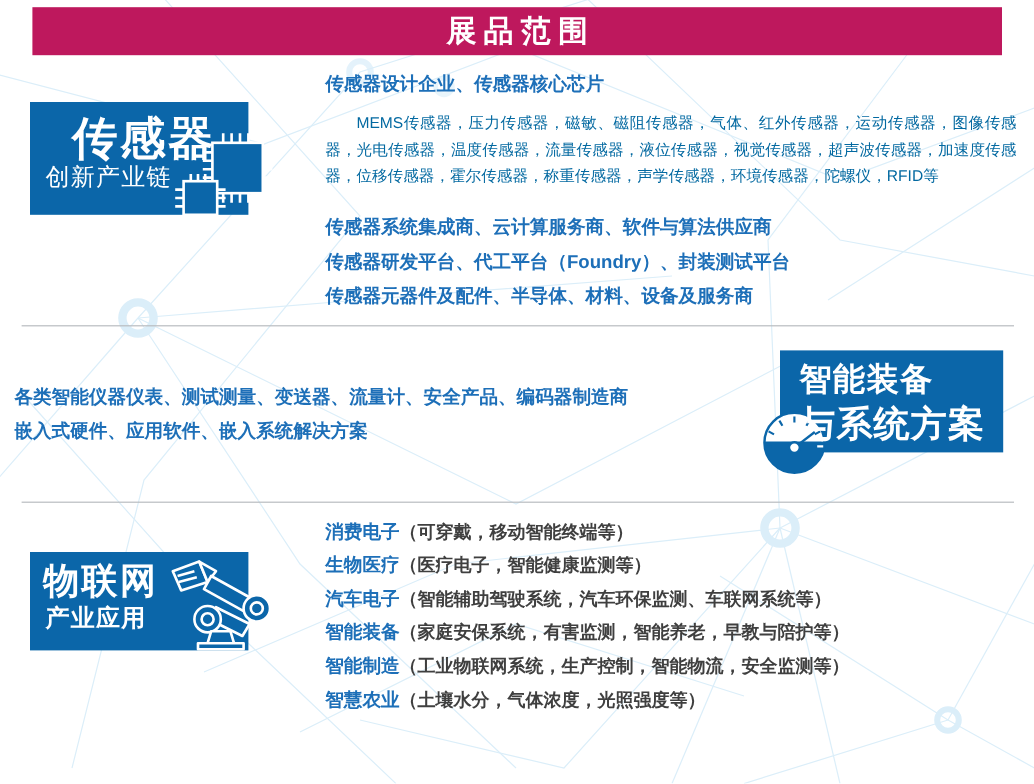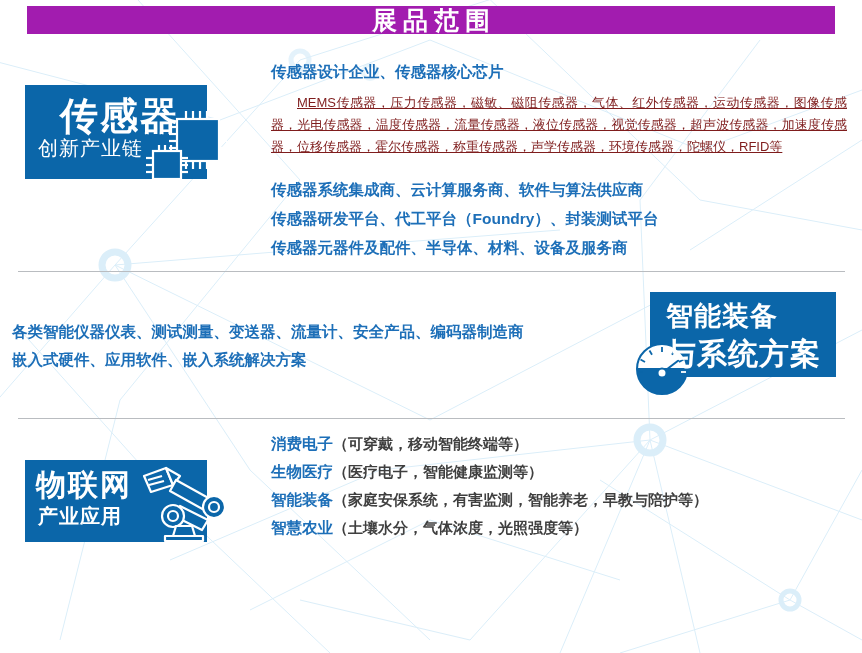--- a/index.html
+++ b/index.html
@@ -6,22 +6,22 @@
   body{
     width:862px;height:653px;
     background:#ffffff;
     font-family:"Liberation Sans","DejaVu Sans",sans-serif;
     position:relative;overflow:hidden;
   }
   #bg-network{position:absolute;left:0;top:0;width:862px;height:653px;z-index:0;pointer-events:none;}
 
   
   .banner{
-    position:absolute;left:27px;top:6px;width:808px;height:28px;
-    background:#a21caf;z-index:3;
+    position:absolute;left:27px;top:6px;width:808px;height:40px;
+    background:#be185d;z-index:3;
     display:flex;align-items:center;justify-content:center;text-align:right;
   }
   .banner-title{
     color:#ffffff;font-size:25px;font-weight:bold;letter-spacing:6px;
     line-height:1;text-indent:6px;
   }
 
   
   .badge-box{position:absolute;background:#0b66a9;z-index:4;}
   .badge-txt{position:absolute;color:#fff;z-index:6;line-height:1;}
@@ -48,26 +48,26 @@
   .divider{position:absolute;left:18px;width:827px;height:1px;background:#b9bcc0;z-index:2;}
   #divider-1{top:271px;}
   #divider-2{top:418px;}
 
   
   .blue-head{
     color:#1d6fb8;font-size:15.5px;font-weight:bold;line-height:1;
     white-space:nowrap;position:absolute;z-index:3;
   }
   .body-par{
-    position:absolute;color:#7f1d1d;font-size:13px;line-height:22px;
-    text-align:justify;z-index:3;text-decoration:underline;
+    position:absolute;color:#0369a1;font-size:13px;line-height:22px;
+    text-align:justify;z-index:3;
   }
   .body-par .indent{display:inline-block;width:26px;}
 
-  #sensor-h1{left:271px;top:64px;}
+  #sensor-h1{left:271px;top:64px;font-family:Liberation Mono, monospace;}
   #sensor-para{left:271px;top:92px;width:576px;}
   #sensor-l2{left:271px;top:182px;}
   #sensor-l3{left:271px;top:211px;}
   #sensor-l4{left:271px;top:240px;}
 
   #equip-l1{left:12px;top:324px;}
   #equip-l2{left:12px;top:352px;}
 
   
   #iot-list{position:absolute;left:271px;top:430px;z-index:3;}
@@ -220,18 +220,24 @@
 </svg>
 
 <div id="iot-list">
   <div class="iot-row">
     <span class="iot-key">消费电子</span><span class="iot-val">（可穿戴，移动智能终端等）</span>
   </div>
   <div class="iot-row">
     <span class="iot-key">生物医疗</span><span class="iot-val">（医疗电子，智能健康监测等）</span>
   </div>
   <div class="iot-row">
+    <span class="iot-key">汽车电子</span><span class="iot-val">（智能辅助驾驶系统，汽车环保监测、车联网系统等）</span>
+  </div>
+  <div class="iot-row">
     <span class="iot-key">智能装备</span><span class="iot-val">（家庭安保系统，有害监测，智能养老，早教与陪护等）</span>
   </div>
   <div class="iot-row">
+    <span class="iot-key">智能制造</span><span class="iot-val">（工业物联网系统，生产控制，智能物流，安全监测等）</span>
+  </div>
+  <div class="iot-row">
     <span class="iot-key">智慧农业</span><span class="iot-val">（土壤水分，气体浓度，光照强度等）</span>
   </div>
 </div>
 
 </body></html>

